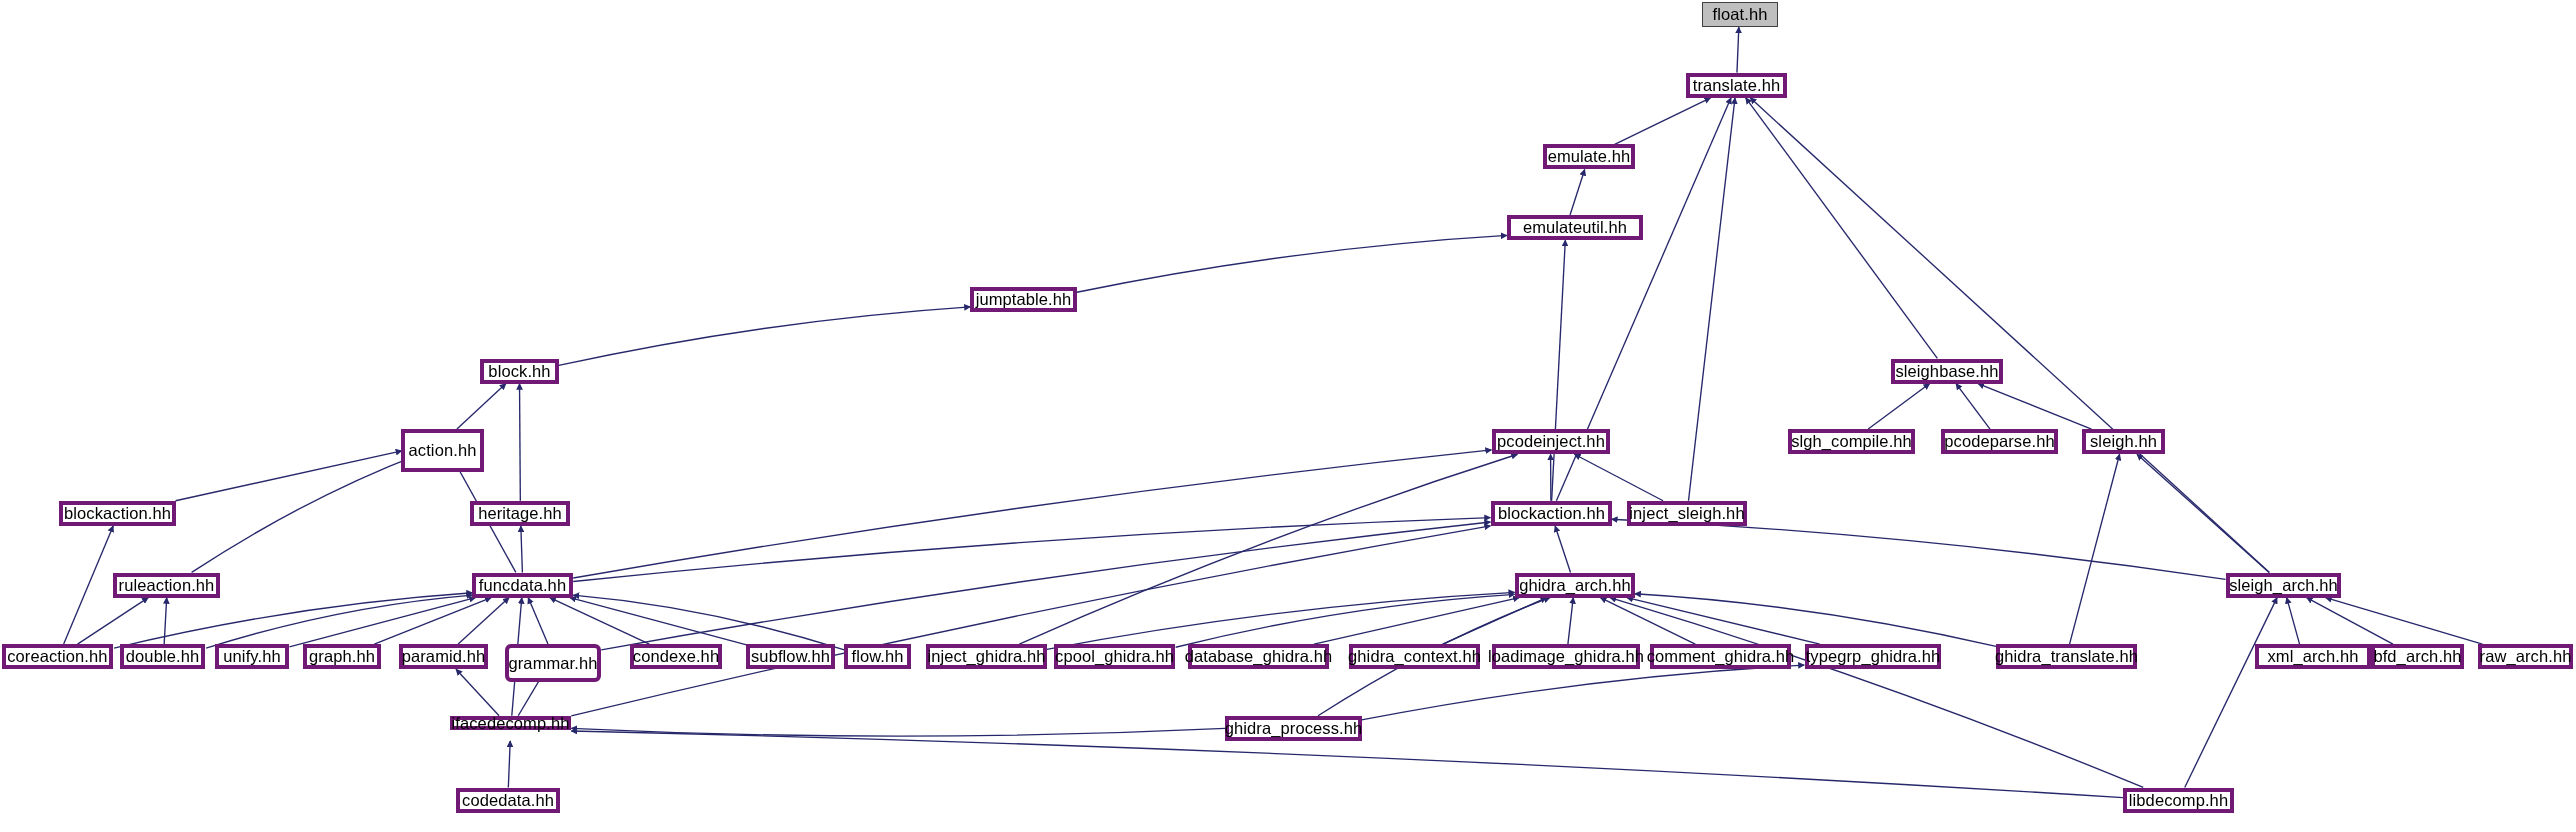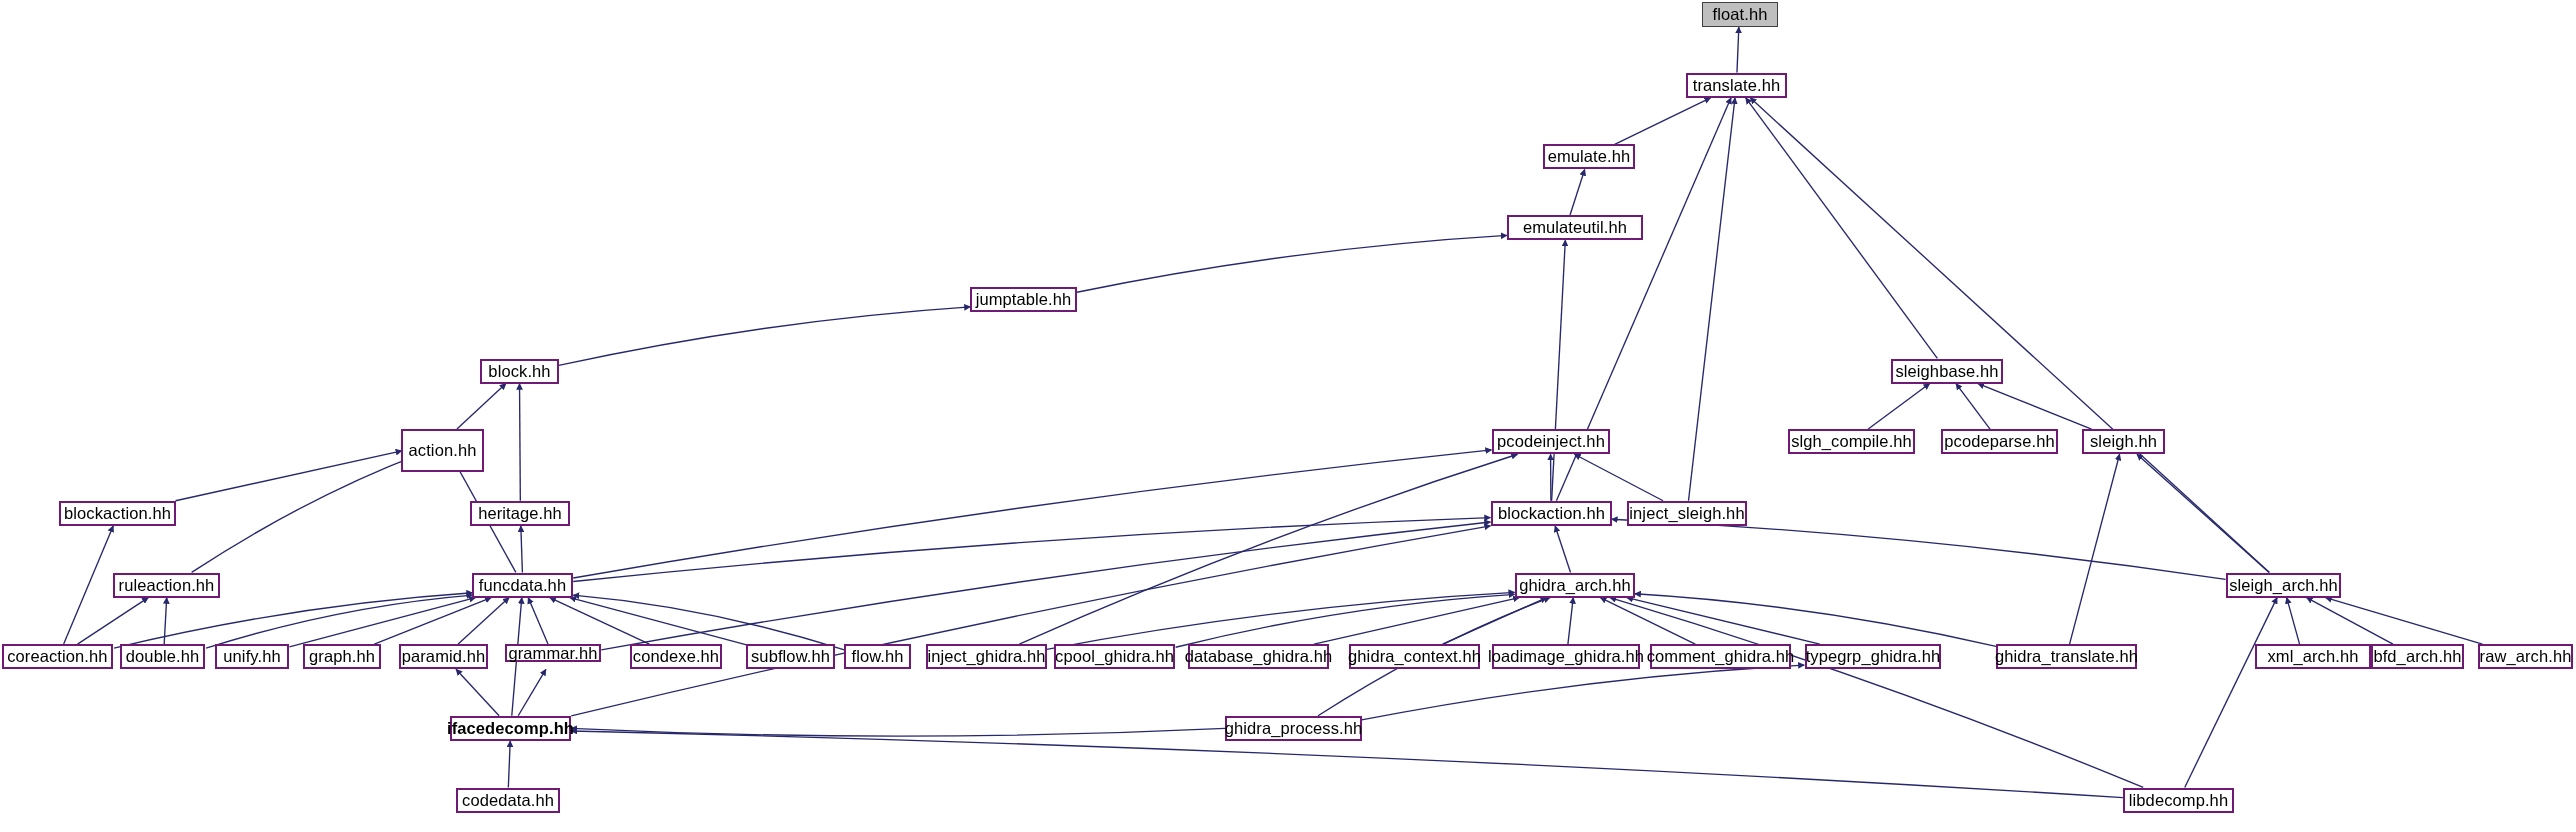--- a/index.html
+++ b/index.html
@@ -13,21 +13,21 @@
   }
   svg.edges{
     position:absolute;
     left:0; top:0;
     width:2576px; height:832px;
     pointer-events:none;
   }
   .node{
     position:absolute;
     box-sizing:border-box;
-    border:2px solid #701a75;
+    border:4px solid #701a75;
     background:#ffffff;
     color:#000000;
     display:flex;
     align-items:center;
     justify-content:center;
     font-size:16.5px;
     line-height:1;
     white-space:nowrap;
     letter-spacing:0.1px;
   }
@@ -185,21 +185,21 @@
       </div>
       <div class="node" style="left: 215px; top: 644px; width: 74px; height: 25px;">
         <span class="node-label">unify.hh</span>
       </div>
       <div class="node" style="left: 303px; top: 644px; width: 78px; height: 25px;">
         <span class="node-label">graph.hh</span>
       </div>
       <div class="node" style="left: 399px; top: 644px; width: 89px; height: 25px;">
         <span class="node-label">paramid.hh</span>
       </div>
-      <div class="node" style="left: 505px; top: 644px; width: 96px; height: 18px;">
+      <div class="node" style="left: 505px; top: 644px; width: 96px; height: 38px; border-radius: 6px;">
         <span class="node-label">grammar.hh</span>
       </div>
       <div class="node" style="left: 630px; top: 644px; width: 92px; height: 25px;">
         <span class="node-label">condexe.hh</span>
       </div>
       <div class="node" style="left: 746px; top: 644px; width: 89px; height: 25px;">
         <span class="node-label">subflow.hh</span>
       </div>
       <div class="node" style="left: 844px; top: 644px; width: 67px; height: 25px;">
         <span class="node-label">flow.hh</span>
@@ -230,21 +230,21 @@
       </div>
       <div class="node" style="left: 2255px; top: 644px; width: 116px; height: 25px;">
         <span class="node-label">xml_arch.hh</span>
       </div>
       <div class="node" style="left: 2371px; top: 644px; width: 93px; height: 25px;">
         <span class="node-label">bfd_arch.hh</span>
       </div>
       <div class="node" style="left: 2478px; top: 644px; width: 95px; height: 25px;">
         <span class="node-label">raw_arch.hh</span>
       </div>
-      <div class="node" style="left: 450px; top: 716px; width: 121px; height: 25px; font-weight: bold;">
+      <div class="node" style="left: 450px; top: 716px; width: 121px; height: 14px;">
         <span class="node-label">ifacedecomp.hh</span>
       </div>
       <div class="node" style="left: 1225px; top: 716px; width: 137px; height: 25px;">
         <span class="node-label">ghidra_process.hh</span>
       </div>
       <div class="node" style="left: 456px; top: 788px; width: 104px; height: 25px;">
         <span class="node-label">codedata.hh</span>
       </div>
       <div class="node" style="left: 2123px; top: 788px; width: 111px; height: 25px;">
         <span class="node-label">libdecomp.hh</span>

